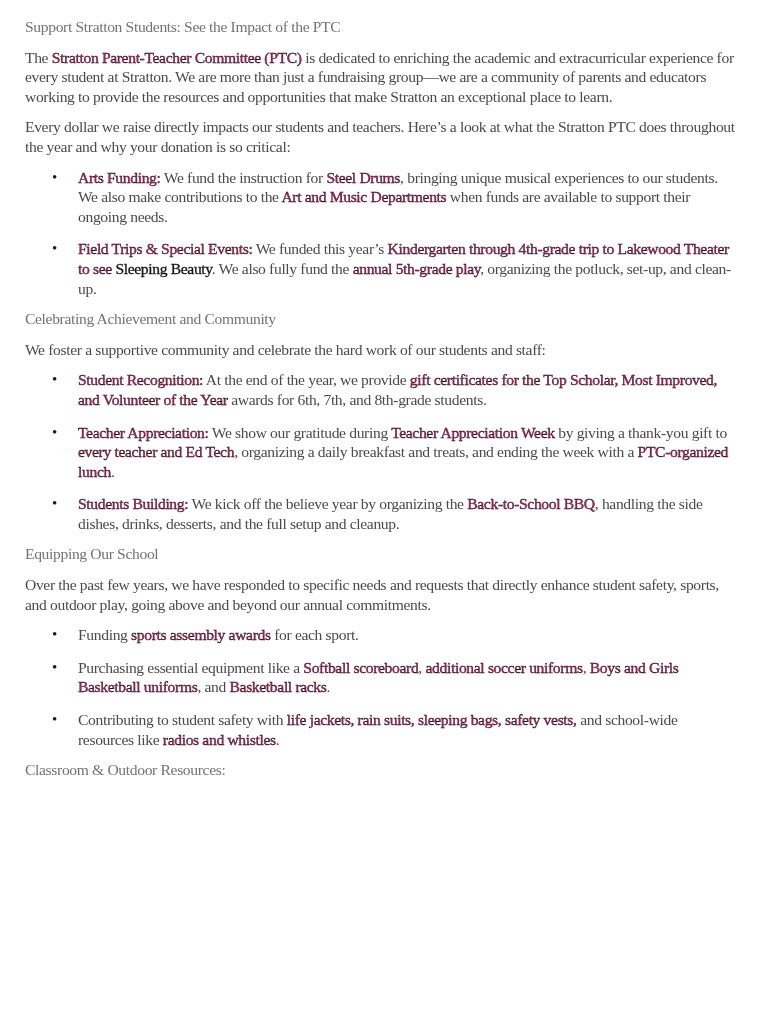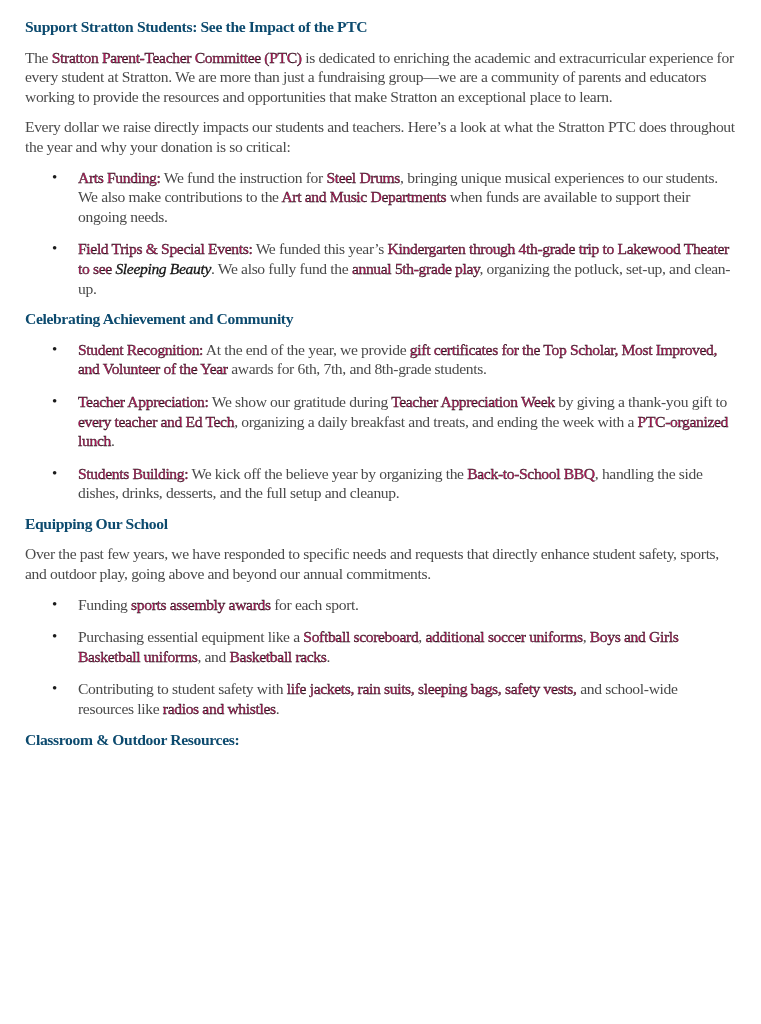--- a/index.html
+++ b/index.html
@@ -4,24 +4,24 @@
 <style>
   html, body { margin: 0; padding: 0; background: #ffffff; }
   body {
     width: 761px; height: 1024px; overflow: hidden;
     font-family: "Liberation Serif", "DejaVu Serif", serif;
     font-size: 15.6px; line-height: 19.6px;
     color: #4a4a4a;
     letter-spacing: -0.35px;
   }
   .page { position: relative; padding: 17px 25px 0 25px; }
-  .heading { color: #0c4a6e; margin: 0 0 11px 0; font-weight: bold; font-size: 15.6px; }
+  .heading { color: #737373; margin: 0 0 11px 0; font-weight: normal; font-size: 15.6px; }
   p { margin: 0 0 11px 0; }
   b, .em { color: #be185d; font-weight: normal; -webkit-text-stroke: 0.35px #141414; }
-  .it { font-style: italic; color: #141414; -webkit-text-stroke: 0.3px #141414; }
+  .it { color: #141414; -webkit-text-stroke: 0.3px #141414; }
   ul { list-style: none; margin: 0 0 11px 0; padding: 0; }
   li { position: relative; padding-left: 53px; margin: 0 0 13px 0; }
   li:last-child { margin-bottom: 0; }
   li .bullet { position: absolute; left: 27px; top: 0; color: #1a1a1a; font-size: 15px; }
 </style>
 </head>
 <body>
 
 <div class="page">
 
@@ -34,20 +34,21 @@
   <ul>
     <li>
       <span class="bullet">•</span><b>Arts Funding:</b><span> We fund the instruction for </span><b>Steel Drums</b><span>, bringing unique musical experiences to our students. We also make contributions to the </span><b>Art and Music Departments</b><span> when funds are available to support their ongoing needs.</span>
     </li>
     <li>
       <span class="bullet">•</span><b>Field Trips &amp; Special Events:</b><span> We funded this year’s </span><b>Kindergarten through 4th-grade trip to Lakewood Theater to see </b><span class="it">Sleeping Beauty</span><span>. We also fully fund the </span><b>annual 5th-grade play</b><span>, organizing the potluck, set-up, and clean-up.</span>
     </li>
   </ul>
 
   <div class="heading">Celebrating Achievement and Community</div>
+  <p>We foster a supportive community and celebrate the hard work of our students and staff:</p>
   <ul>
     <li>
       <span class="bullet">•</span><b>Student Recognition:</b><span> At the end of the year, we provide </span><b>gift certificates for the Top Scholar, Most Improved, and Volunteer of the Year</b><span> awards for 6th, 7th, and 8th-grade students.</span>
     </li>
     <li>
       <span class="bullet">•</span><b>Teacher Appreciation:</b><span> We show our gratitude during </span><b>Teacher Appreciation Week</b><span> by giving a thank-you gift to </span><b>every teacher and Ed Tech</b><span>, organizing a daily breakfast and treats, and ending the week with a </span><b>PTC-organized lunch</b><span>.</span>
     </li>
     <li>
       <span class="bullet">•</span><b>Students Building:</b><span> We kick off the believe year by organizing the </span><b>Back-to-School BBQ</b><span>, handling the side dishes, drinks, desserts, and the full setup and cleanup.</span>
     </li>

